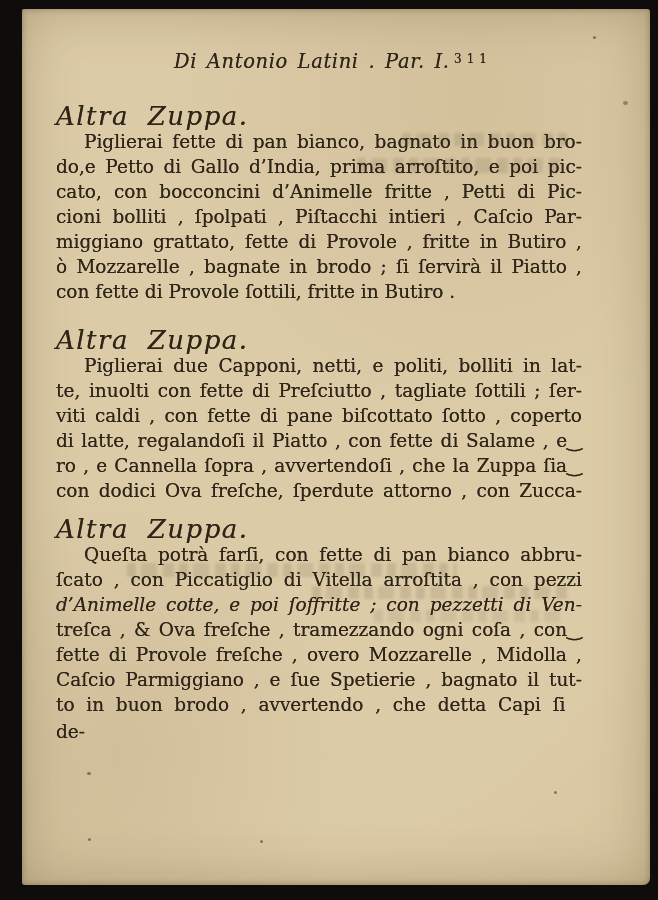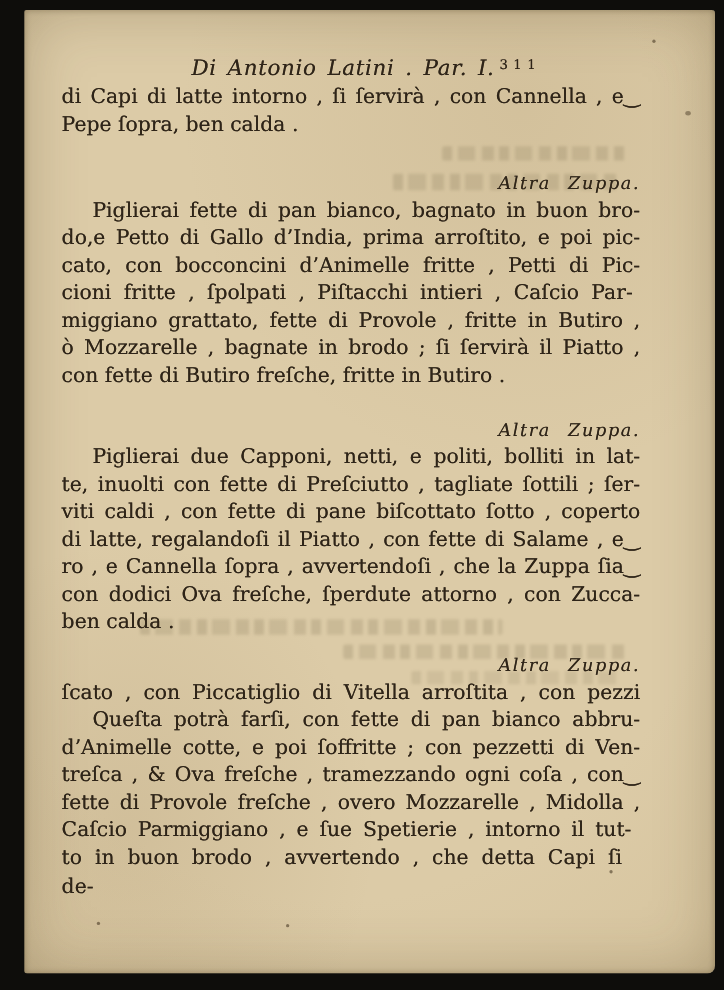--- a/index.html
+++ b/index.html
@@ -34,22 +34,22 @@
     font-size:12px;letter-spacing:5px;
     text-shadow:0 0 .5px rgba(46,36,24,.75);
   }
   .line{
     line-height:25px;height:25px;white-space:nowrap;
     text-shadow:0 0 .55px rgba(46,36,24,.8);
   }
   .line.indent{padding-left:28px;}
   .zuppa-heading{
     margin:0;line-height:25px;height:25px;
-    font-style:italic;font-weight:normal;font-size:16px;
-    text-align:right;letter-spacing:1.5px;word-spacing:9px;
+    font-style:italic;font-weight:normal;font-size:26px;
+    text-align:left;letter-spacing:1.5px;word-spacing:9px;
     text-shadow:0 0 .5px rgba(46,36,24,.75);
   }
   .h1{margin-top:28px;} .h2{margin-top:24px;} .h3{margin-top:14px;}
   .catchword{
     margin-top:2px;line-height:25px;height:25px;
     padding-right:76px;
     text-shadow:0 0 .55px rgba(46,36,24,.8);
   }
   
   .ghost{
@@ -90,54 +90,49 @@
   <div class="speck s5"></div>
   <div class="speck s6"></div>
 
   <div class="inner">
 
     <div class="running-head">
       <span class="running-title">Di Antonio Latini . Par. I.</span>
       <span class="page-number">311</span>
     </div>
 
-    <div>
-      <div class="line j" style="word-spacing: 2.54688px;"><span>di Capi di latte intorno , ſi ſervirà , con Cannella , e‿</span></div>
-      <div class="line"><span>Pepe ſopra, ben calda .</span></div>
-    </div>
 
     <h2 class="zuppa-heading h1"><span>Altra Zuppa.</span></h2>
     <div>
       <div class="line j indent" style="word-spacing: 3.62305px;"><span>Piglierai fette di pan bianco, bagnato in buon bro-</span></div>
       <div class="line j" style="word-spacing: 3.62674px;"><span>do,e Petto di Gallo d’India, prima arroſtito, e poi pic-</span></div>
       <div class="line j" style="word-spacing: 6.15625px;"><span>cato, con bocconcini d’Animelle fritte , Petti di Pic-</span></div>
-      <div class="line j" style="word-spacing: 5.3125px;"><span>cioni fritte , ſpolpati , Piſtacchi intieri , Caſcio Par-</span></div>
+      <div class="line j" style="word-spacing: 5.3125px;"><span>cioni bolliti , ſpolpati , Piſtacchi intieri , Caſcio Par-</span></div>
       <div class="line j" style="word-spacing: 3.97222px;"><span>miggiano grattato, fette di Provole , fritte in Butiro ,</span></div>
       <div class="line j" style="word-spacing: 3.40341px;"><span>ò Mozzarelle , bagnate in brodo ; ſi ſervirà il Piatto ,</span></div>
-      <div class="line"><span>con fette di Butiro freſche, fritte in Butiro .</span></div>
+      <div class="line"><span>con fette di Provole ſottili, fritte in Butiro .</span></div>
     </div>
 
     <h2 class="zuppa-heading h2"><span>Altra Zuppa.</span></h2>
     <div>
       <div class="line j indent" style="word-spacing: 4.58398px;"><span>Piglierai due Capponi, netti, e politi, bolliti in lat-</span></div>
       <div class="line j" style="word-spacing: 2.75469px;"><span>te, inuolti con fette di Preſciutto , tagliate ſottili ; ſer-</span></div>
       <div class="line j" style="word-spacing: 3.38437px;"><span>viti caldi , con fette di pane biſcottato ſotto , coperto</span></div>
       <div class="line j" style="word-spacing: 1.71733px;"><span>di latte, regalandoſi il Piatto , con fette di Salame , e‿</span></div>
       <div class="line j" style="word-spacing: 1.28409px;"><span>ro , e Cannella ſopra , avvertendoſi , che la Zuppa ſia‿</span></div>
       <div class="line j" style="word-spacing: 3.45703px;"><span>con dodici Ova freſche, ſperdute attorno , con Zucca-</span></div>
-      <div class="line"><span>ben calda .</span></div>
     </div>
 
     <h2 class="zuppa-heading h3"><span>Altra Zuppa.</span></h2>
     <div>
+      <div class="line j indent" style="word-spacing: 4.80664px;"><span>Queſta potrà farſi, con fette di pan bianco abbru-</span></div>
       <div class="line j" style="word-spacing: 4.96875px;"><span>ſcato , con Piccatiglio di Vitella arroſtita , con pezzi</span></div>
-      <div class="line j indent" style="word-spacing: 4.80664px;"><span>Queſta potrà farſi, con fette di pan bianco abbru-</span></div>
-      <div class="line j" style="word-spacing: 3.99306px;"><span>d’Animelle cotte, e poi ſoffritte ; con pezzetti di Ven-</span></div>
+      <div class="line j" style="word-spacing: 3.99306px; font-style: italic;"><span>d’Animelle cotte, e poi ſoffritte ; con pezzetti di Ven-</span></div>
       <div class="line j" style="word-spacing: 2.45625px;"><span>treſca , &amp; Ova freſche , tramezzando ogni coſa , con‿</span></div>
       <div class="line j" style="word-spacing: 3.34028px;"><span>fette di Provole freſche , overo Mozzarelle , Midolla ,</span></div>
-      <div class="line j" style="word-spacing: 4px;"><span>Caſcio Parmiggiano , e ſue Spetierie , intorno il tut-</span></div>
+      <div class="line j" style="word-spacing: 4px;"><span>Caſcio Parmiggiano , e ſue Spetierie , bagnato il tut-</span></div>
       <div class="line j" style="word-spacing: 5.825px;"><span>to in buon brodo , avvertendo , che detta Capi ſi</span></div>
     </div>
 
     <div class="catchword">de-</div>
 
   </div>
 </div>
 
 </body></html>

